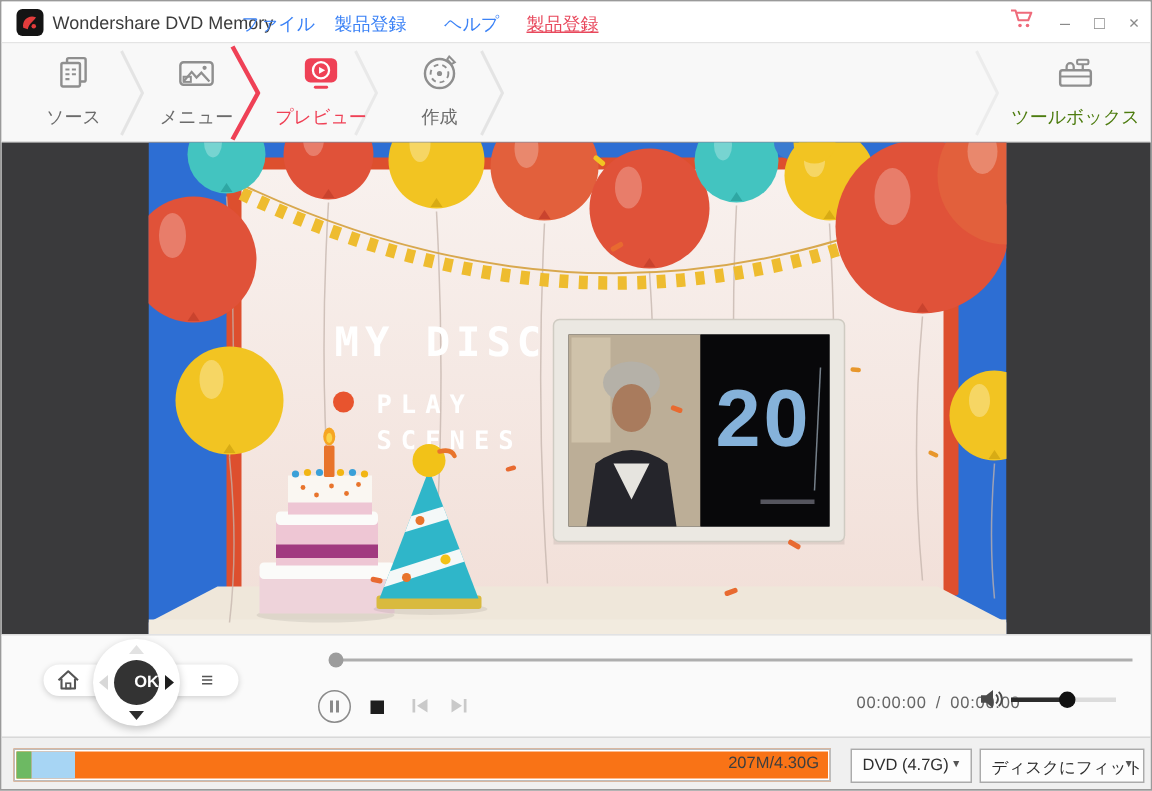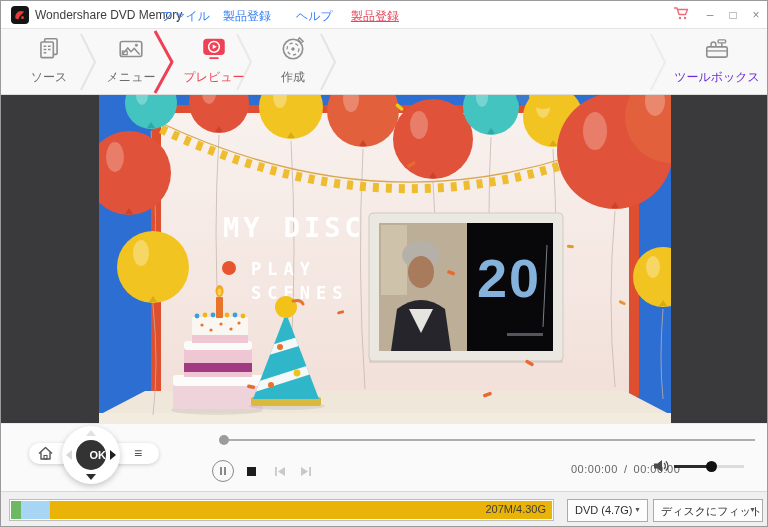--- a/index.html
+++ b/index.html
@@ -18,21 +18,21 @@
   
   .navbar{position:absolute;left:0;top:28px;width:768px;height:66px;background:#f8f8f8;
           border-bottom:1px solid #dddddd;box-sizing:border-box;}
   .chevrons{position:absolute;left:0;top:0;}
   .step{position:absolute;top:6px;width:76px;text-align:center;cursor:pointer;}
   .step .ic{display:inline-block;height:30px;}
   .step .lbl{display:block;margin-top:2px;font-size:12px;color:#6b6b6b;}
   .step.active .lbl{color:#ef4156;}
   .step1{left:10px;} .step2{left:92px;} .step3{left:175px;} .step4{left:254px;}
   .toolbox{position:absolute;top:6px;right:6px;width:92px;text-align:center;cursor:pointer;}
-  .toolbox .lbl{display:block;margin-top:2px;font-size:12px;color:#6d28d9;}
+  .toolbox .lbl{display:block;margin-top:2px;font-size:12px;color:#4d7c0f;}
   
   .preview{position:absolute;left:0;top:94px;width:768px;height:328px;background:#3a3a3c;}
   .scene{position:absolute;left:98px;top:0;}
   .scene-title{font-family:"DejaVu Sans Mono",monospace;font-weight:bold;fill:#ffffff;
                font-size:27px;letter-spacing:4px;}
   .scene-btn{font-family:"DejaVu Sans Mono",monospace;font-weight:bold;fill:#ffffff;
              font-size:17px;letter-spacing:6px;}
   .poster-num{font-family:"Liberation Sans",sans-serif;font-weight:bold;font-size:54px;
               fill:#85b2da;letter-spacing:2px;}
   
@@ -62,21 +62,21 @@
   .prevbtn{left:272px;} .nextbtn{left:298px;}
   .timebox{position:absolute;left:570px;top:39px;width:160px;font-size:11px;color:#666;}
   .timebox span{letter-spacing:.5px;text-align:center;}
   .vol-icon{position:absolute;left:652px;top:35px;cursor:pointer;}
   .vol-track{position:absolute;left:673px;top:41px;width:70px;height:3px;background:#dcdcdc;cursor:pointer;}
   .vol-fill{position:absolute;left:0;top:0;width:37px;height:3px;background:#2b2b2b;}
   .vol-thumb{position:absolute;left:32px;top:-4px;width:11px;height:11px;border-radius:50%;background:#111;}
   
   .statusbar{position:absolute;left:0;top:490px;width:768px;height:37px;background:#f0f0f0;
              border-top:1px solid #d8d8d8;box-sizing:border-box;}
-  .capacity{position:absolute;left:8px;top:7px;width:545px;height:22px;background:#eab308;
+  .capacity{position:absolute;left:8px;top:7px;width:545px;height:22px;background:#f97316;
             border:1px solid #bdbdbd;box-sizing:border-box;box-shadow:inset 0 0 0 1px #fff;}
   .cap-green{position:absolute;left:1px;top:1px;width:10px;height:18px;background:#6db963;}
   .cap-blue{position:absolute;left:11px;top:1px;width:29px;height:18px;background:#a7d5f4;}
   .cap-text{position:absolute;right:7px;top:3px;font-size:11px;color:#3e3e3e;}
   .dropdown{position:absolute;top:7px;height:23px;background:#fdfdfd;border:1px solid #ababab;
             box-sizing:border-box;font-size:11px;color:#2e2e2e;cursor:pointer;}
   .dd1{left:566px;width:81px;} .dd2{left:652px;width:110px;}
   .dd-label{position:absolute;left:7px;top:4px;white-space:nowrap;}
   .dd-arrow{position:absolute;right:6px;top:6px;font-size:7px;color:#555;}
 </style>

